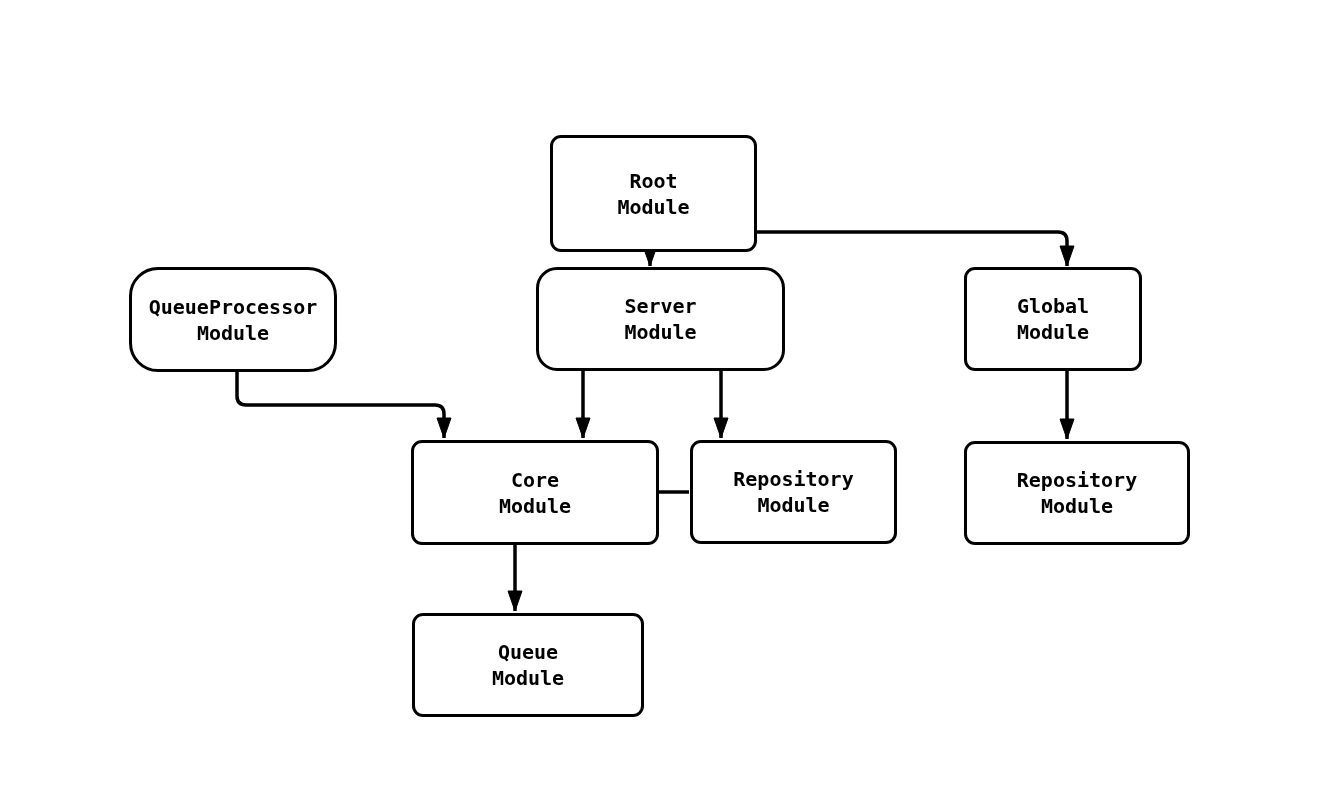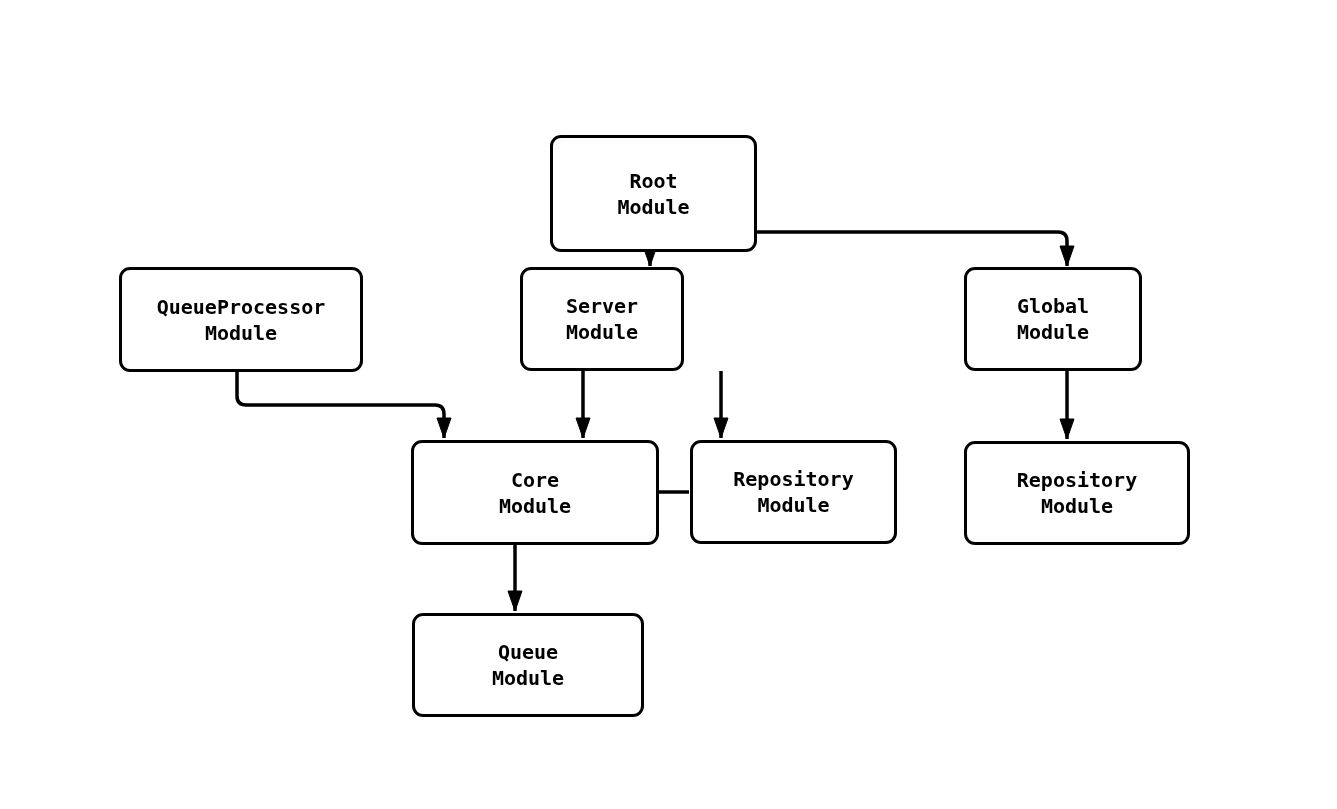--- a/index.html
+++ b/index.html
@@ -75,26 +75,26 @@
       <path d="M 689 492 L 620 492" class="edge" marker-end="url(#arrowhead)"></path>
       <path d="M 515 545 L 515 611" class="edge" marker-end="url(#arrowhead)"></path>
       <path d="M 1067 371 L 1067 439" class="edge" marker-end="url(#arrowhead)"></path>
     </svg>
 
   <div class="node" style="left: 550px; top: 94px; width: 207px; height: 117px; margin-top: 41px;">
     <span>Root</span>
     <span>Module</span>
   </div>
 
-  <div class="node" style="left: 119px; top: 267px; width: 244px; height: 105px;">
+  <div class="node" style="left: 129px; top: 267px; width: 208px; height: 105px; border-radius: 29px;">
     <span>QueueProcessor</span>
     <span>Module</span>
   </div>
 
-  <div class="node" style="left: 520px; top: 267px; width: 164px; height: 104px;">
+  <div class="node" style="left: 536px; top: 267px; width: 249px; height: 104px; border-radius: 21px;">
     <span>Server</span>
     <span>Module</span>
   </div>
 
   <div class="node" style="left: 964px; top: 267px; width: 178px; height: 104px;">
     <span>Global</span>
     <span>Module</span>
   </div>
 
   <div class="node" style="left: 411px; top: 440px; width: 248px; height: 105px;">

